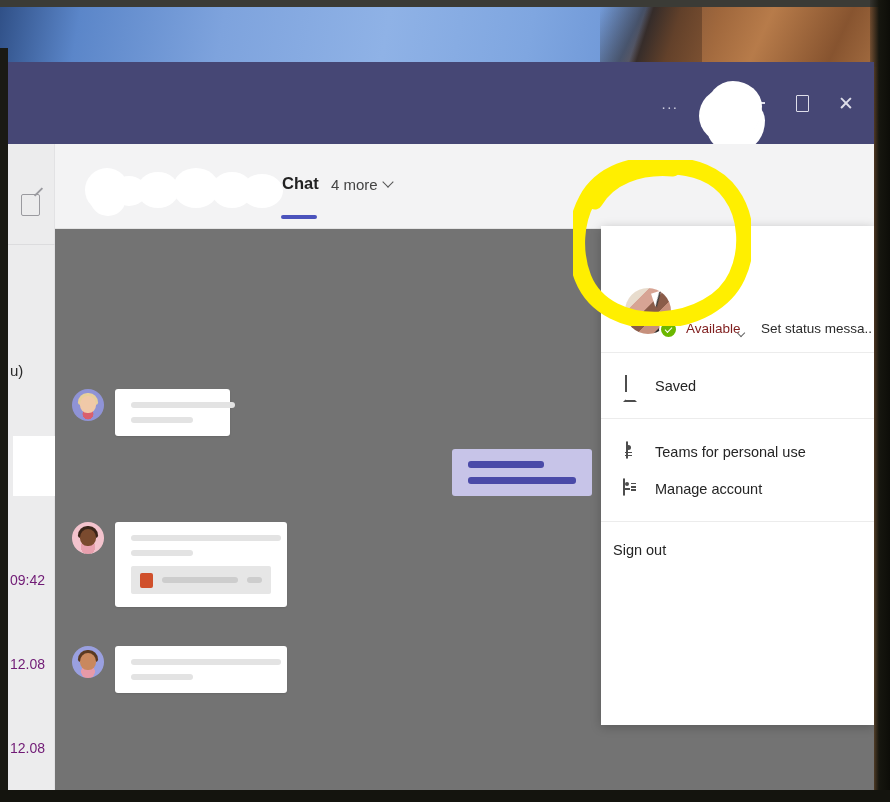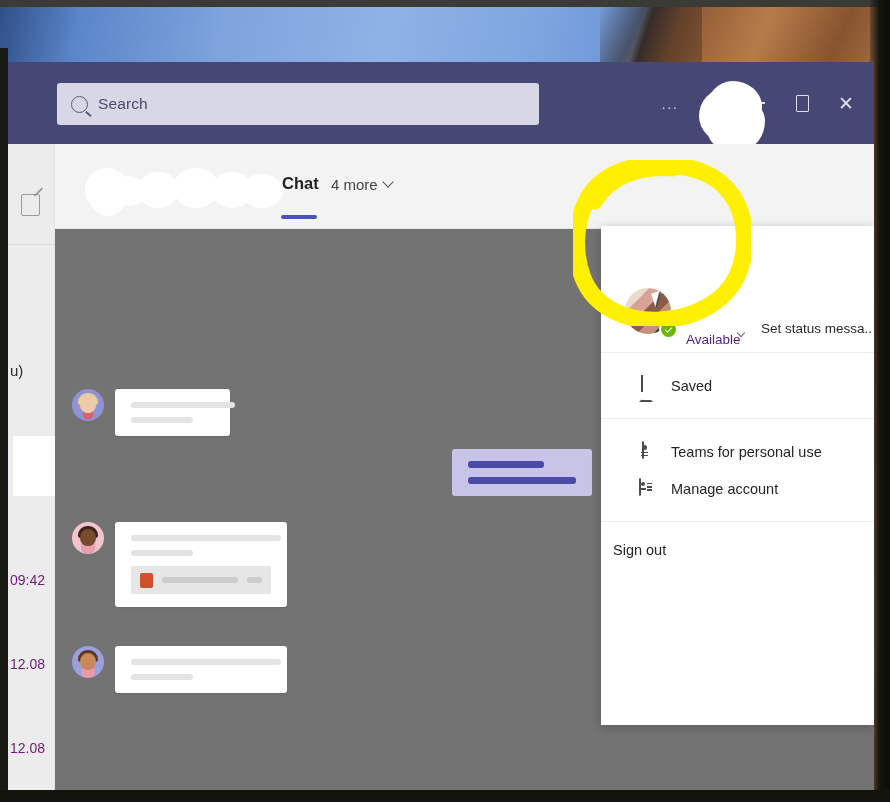--- a/index.html
+++ b/index.html
@@ -442,22 +442,21 @@
     border-left: 9px solid #ffffff;
     border-bottom: 14px solid transparent;
     filter: drop-shadow(1px 1px 0 #333);
     transform: rotate(-18deg);
   }
   #status-available {
     position: absolute;
     left: 85px;
     top: 95px;
     font-size: 13.5px;
-    color: #4c1d95;
-    margin-top: 11px;
+    color: #7f1d1d;
   }
   #status-caret {
     position: absolute;
     left: 137px;
     top: 104px;
     width: 5px; height: 5px;
     border-right: 1.3px solid #666;
     border-bottom: 1.3px solid #666;
     transform: rotate(45deg);
   }
@@ -465,21 +464,21 @@
     position: absolute;
     left: 160px;
     top: 95px;
     font-size: 13.5px;
     color: #2b2b2b;
     white-space: nowrap;
   }
 
   .panel-group {
     border-bottom: 1px solid #ececec;
-    padding: 14px 16px;
+    padding: 14px 0;
   }
   .panel-item {
     display: flex;
     align-items: center;
     gap: 14px;
     padding: 9px 0 9px 22px;
     font-size: 14.5px;
     color: #252525;
   }
   .pitem-icon { width: 18px; height: 19px; flex: none; position: relative; }
@@ -573,24 +572,20 @@
   <div id="desktop-topbar"></div>
 </div>
 <div id="desktop-left-edge"></div>
 <div id="desktop-right-edge"></div>
 <div id="desktop-bottom-edge"></div>
 
 <div id="teams-window">
 
   <div id="titlebar">
 
-    <div id="search-box">
-      <span class="mag"></span>
-      <span id="search-placeholder">Search</span>
-    </div>
 
     <div class="win-ctrls">
       <div class="win-btn">
         <span class="dots">...</span>
       </div>
       <div class="win-btn"></div>
       <div class="win-btn">
         <span class="min-bar"></span>
       </div>
       <div class="win-btn">

